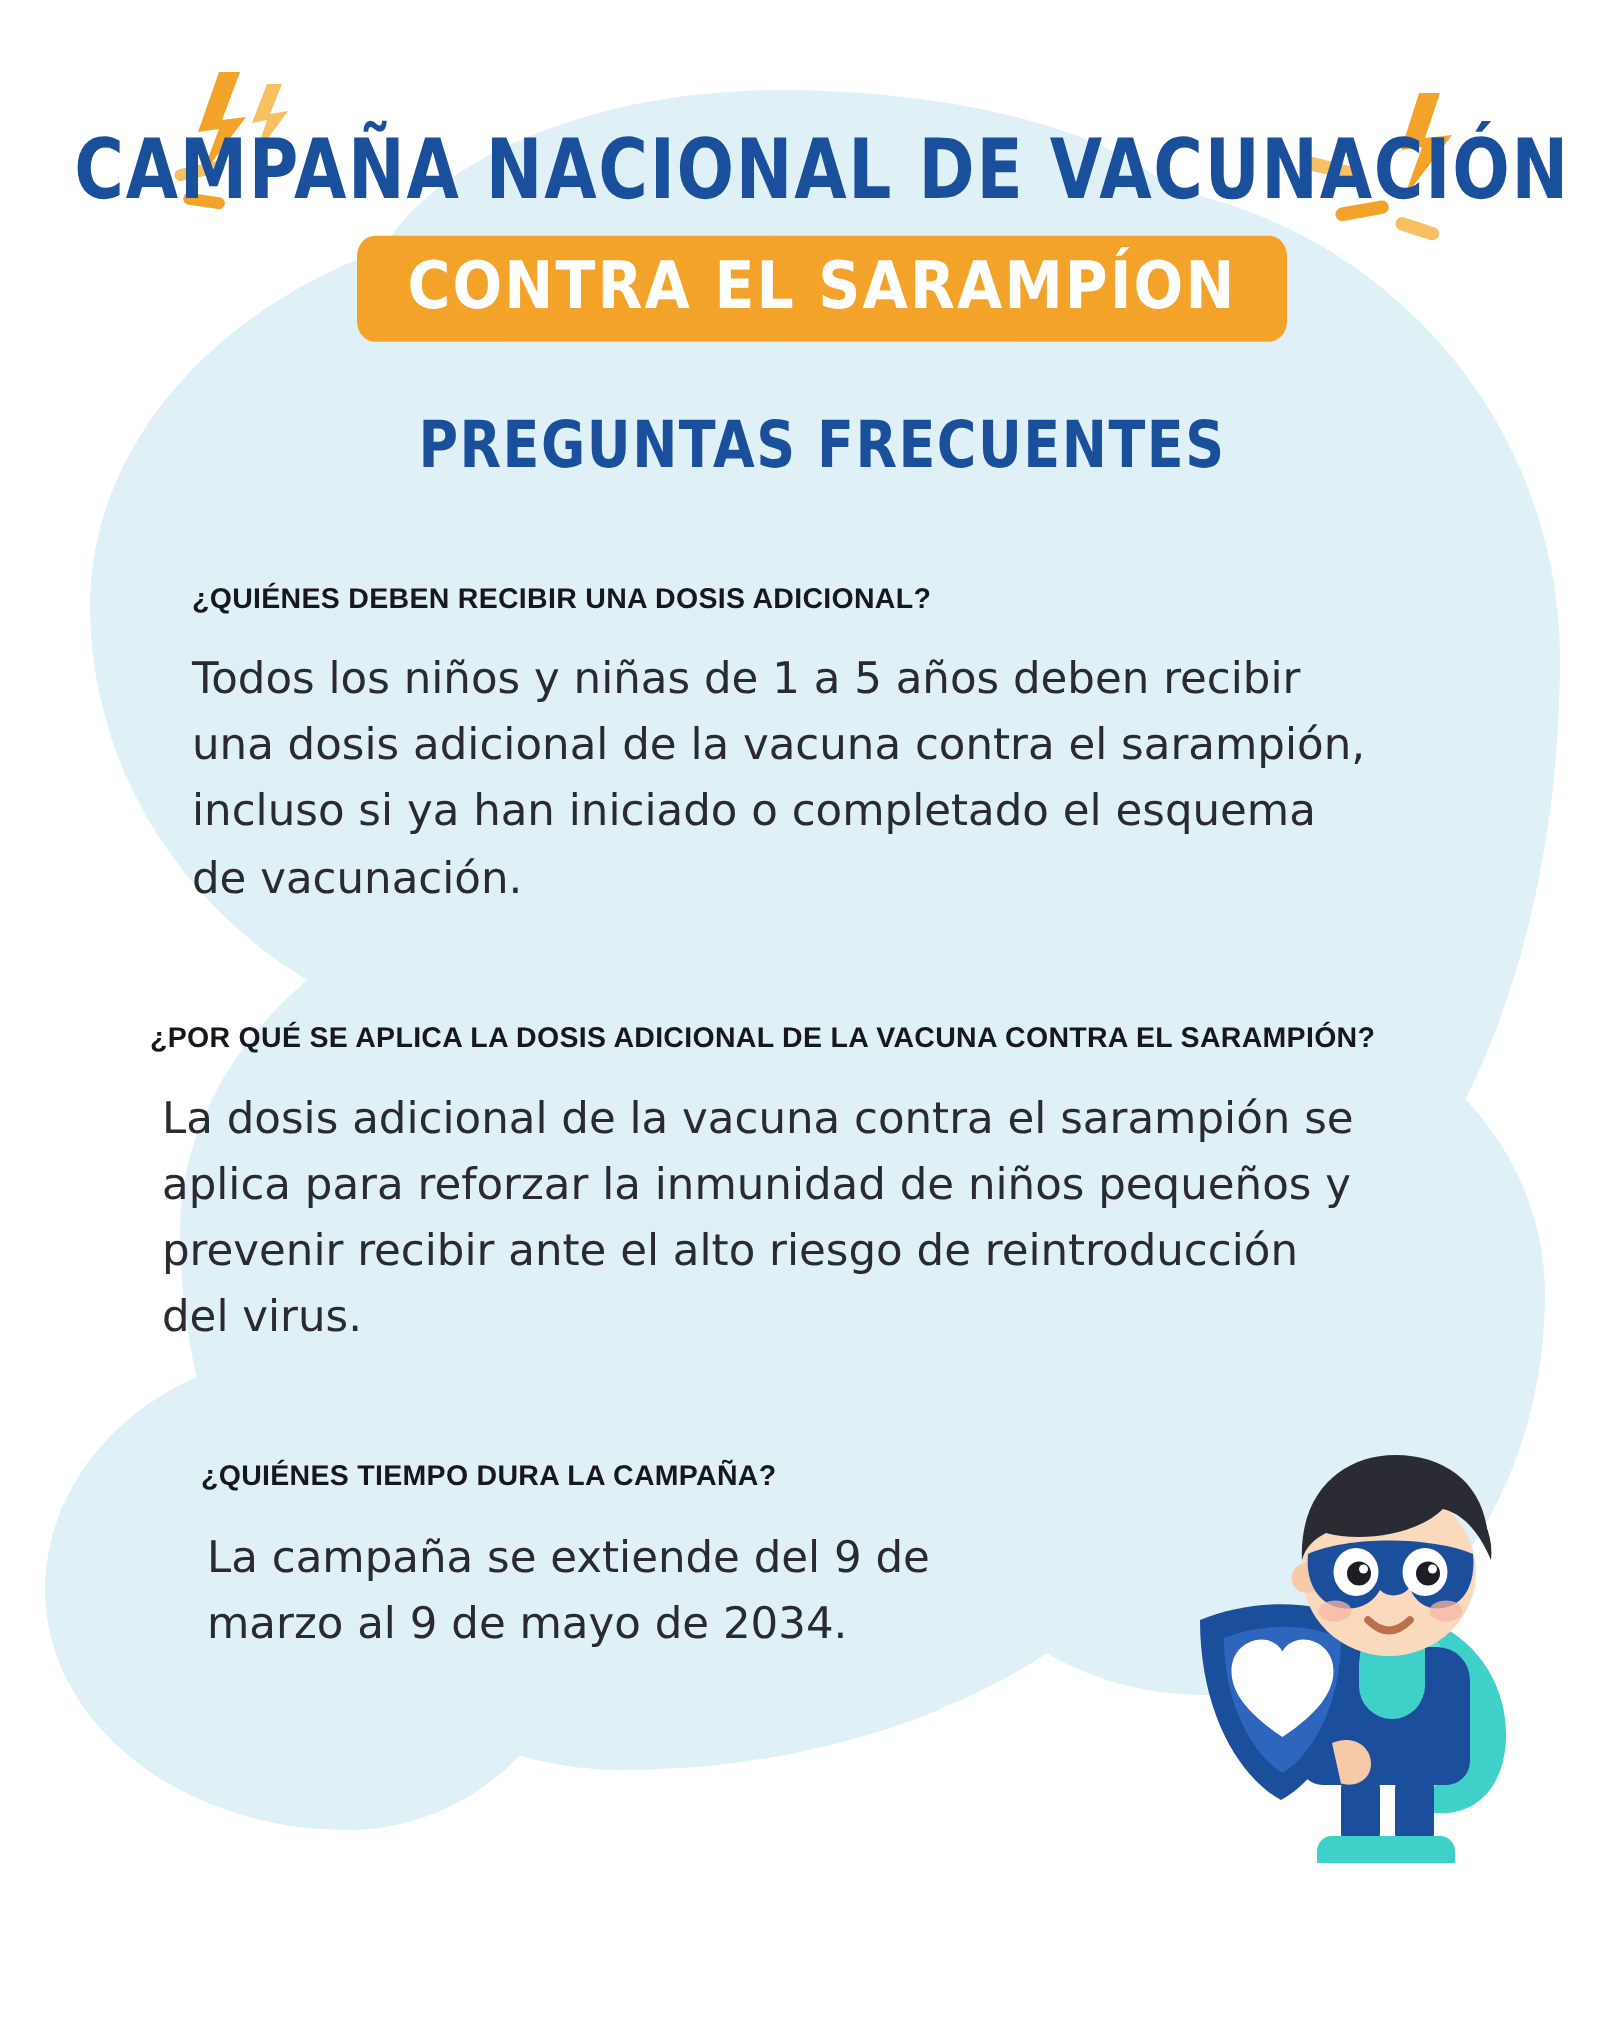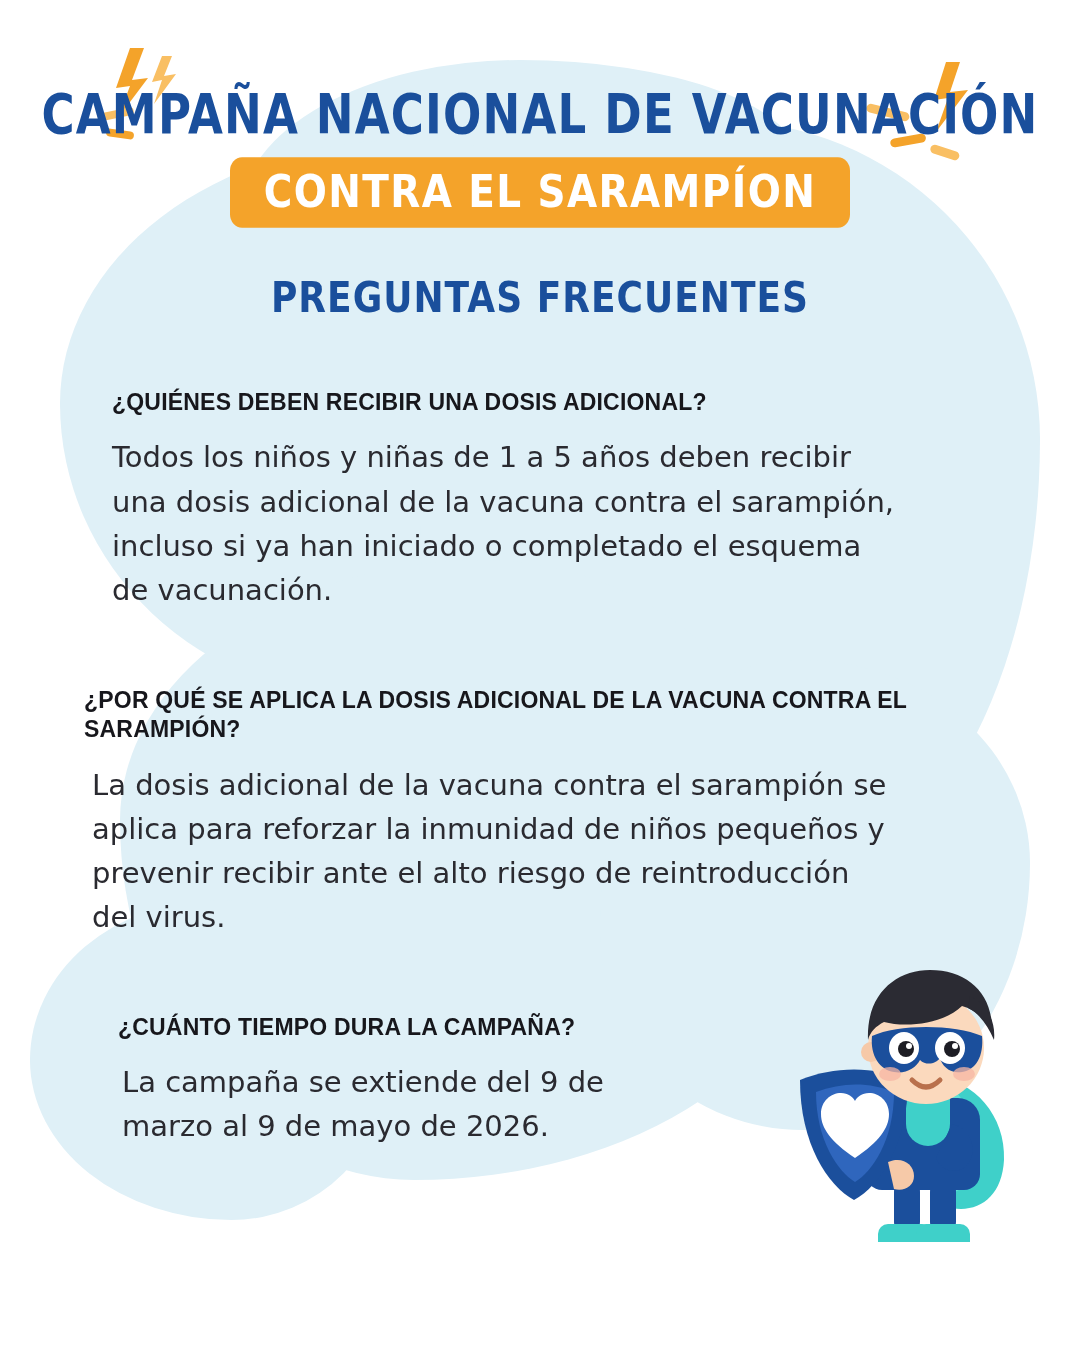--- a/index.html
+++ b/index.html
@@ -67,20 +67,21 @@
     top: 900px;
     width: 360px;
     height: 320px;
     border-radius: 52% 48% 44% 56% / 50% 50% 50% 50%;
   }
 
   
   .content {
     position: relative;
     z-index: 2;
+    margin-left: 16px;
   }
 
   
   .headline-wrap {
     text-align: center;
     padding-top: 86px;
     position: relative;
   }
   .headline {
     font-family: "DejaVu Sans", sans-serif;
@@ -125,21 +126,21 @@
     padding-left: 112px;
     padding-right: 90px;
   }
   .qa-1 { margin-top: 72px; }
   .qa-2 { margin-top: 74px; padding-left: 84px; }
   .qa-3 { margin-top: 74px; padding-left: 118px; }
 
   .question {
     font-family: "Liberation Sans", sans-serif;
     font-weight: bold;
-    font-size: 23px;
+    font-size: 19px;
     color: #17171c;
     letter-spacing: 0.2px;
     line-height: 1.28;
     margin: 0;
   }
   .answer {
     font-family: "DejaVu Sans", sans-serif;
     font-size: 29px;
     color: #2a2a30;
     line-height: 1.52;
@@ -202,22 +203,22 @@
     <h2 class="question">¿QUIÉNES DEBEN RECIBIR UNA DOSIS ADICIONAL?</h2>
     <p class="answer">Todos los niños y niñas de 1 a 5 años deben recibir una dosis adicional de la vacuna contra el sarampión, incluso si ya han iniciado o completado el esquema de vacunación.</p>
   </section>
 
   <section class="qa-block qa-2">
     <h2 class="question">¿POR QUÉ SE APLICA LA DOSIS ADICIONAL DE LA VACUNA CONTRA EL SARAMPIÓN?</h2>
     <p class="answer">La dosis adicional de la vacuna contra el sarampión se aplica para reforzar la inmunidad de niños pequeños y prevenir recibir ante el alto riesgo de reintroducción del virus.</p>
   </section>
 
   <section class="qa-block qa-3">
-    <h2 class="question">¿CUÁNTO TIEMPO DURA LA CAMPAÑA?</h2>
-    <p class="answer">La campaña se extiende del 9 de marzo al 9 de mayo de 2026.</p>
+    <h2 class="question">¿QUIÉNES TIEMPO DURA LA CAMPAÑA?</h2>
+    <p class="answer">La campaña se extiende del 9 de marzo al 9 de mayo de 2034.</p>
   </section>
 
 </div>
 
 <svg class="hero" viewBox="0 0 300 310">
 
   <path d="M196 128 C236 132 268 168 266 212 C264 252 236 268 206 258 C216 224 214 170 196 128 Z" fill="#3fd0c9"></path>
   <path d="M200 130 C226 142 240 176 238 208 C236 234 222 246 206 246 C214 212 212 166 200 130 Z" fill="#5fe0d6"></path>
 
   <rect x="156" y="232" width="26" height="54" rx="12" fill="#1b4f9c"></rect>

